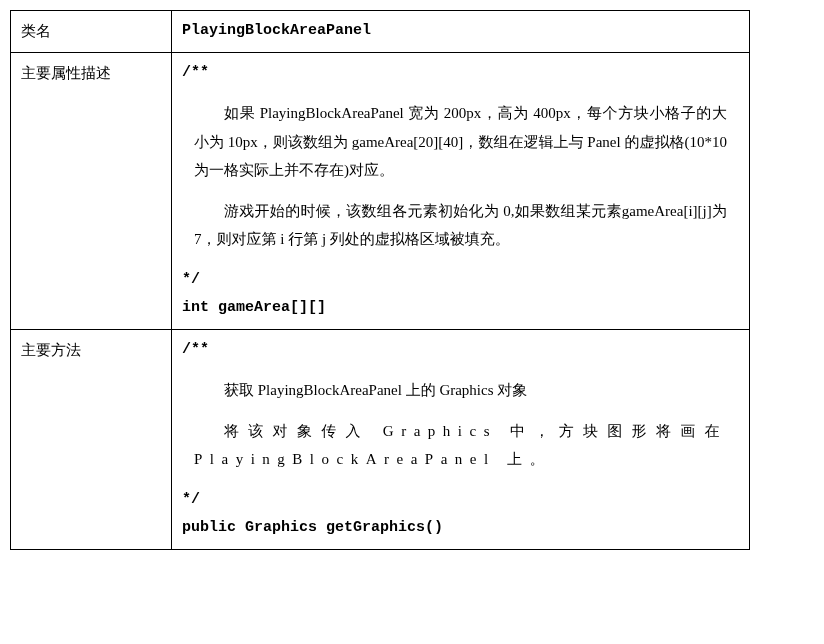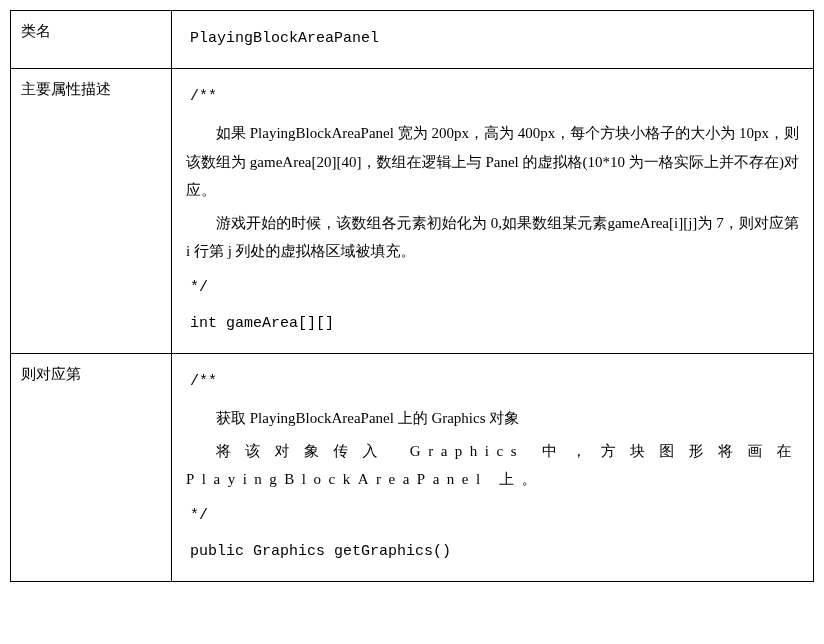--- a/index.html
+++ b/index.html
@@ -5,46 +5,47 @@
   body {
     margin: 0;
     padding: 10px;
     font-family: "SimSun", "宋体", serif;
     font-size: 15px;
     color: #000;
     background: #fff;
   }
   table {
     border-collapse: collapse;
-    width: 804px;
+    width: 740px;
     table-layout: fixed;
   }
   td {
     border: 1px solid #000;
     padding: 6px 10px;
     vertical-align: top;
     line-height: 1.9;
   }
   td.label {
     width: 140px;
     letter-spacing: 0;
   }
   td.content {
     width: auto;
   }
   .mono {
     font-family: "Courier New", monospace;
   }
   .para-indent {
     text-indent: 2em;
-    margin: 4px;
+    margin: 12px;
   }
   .no-indent {
     text-indent: 0;
-    margin: 8px;
+    margin: 0;
+    font-weight: bold;
   }
   .justify {
     text-align: justify;
     text-justify: inter-ideograph;
   }
   .sparse {
     letter-spacing: 0.5em;
   }
 </style>
 </head>
@@ -62,21 +63,21 @@
       <td class="label">主要属性描述</td>
       <td class="content">
         <p class="no-indent mono">/**</p>
         <p class="para-indent justify">如果 PlayingBlockAreaPanel 宽为 200px，高为 400px，每个方块小格子的大小为 10px，则该数组为 gameArea[20][40]，数组在逻辑上与 Panel 的虚拟格(10*10 为一格实际上并不存在)对应。</p>
         <p class="para-indent justify">游戏开始的时候，该数组各元素初始化为 0,如果数组某元素gameArea[i][j]为 7，则对应第 i 行第 j 列处的虚拟格区域被填充。</p>
         <p class="no-indent mono">*/</p>
         <p class="no-indent mono">int gameArea[][]</p>
       </td>
     </tr>
     <tr>
-      <td class="label">则对应第</td>
+      <td class="label">主要方法</td>
       <td class="content">
         <p class="no-indent mono">/**</p>
         <p class="para-indent justify">获取 PlayingBlockAreaPanel 上的 Graphics 对象</p>
         <p class="para-indent justify sparse">将该对象传入 Graphics 中，方块图形将画在PlayingBlockAreaPanel 上。</p>
         <p class="no-indent mono">*/</p>
         <p class="no-indent mono">public Graphics  getGraphics()</p>
       </td>
     </tr>
   </tbody>
 </table>

